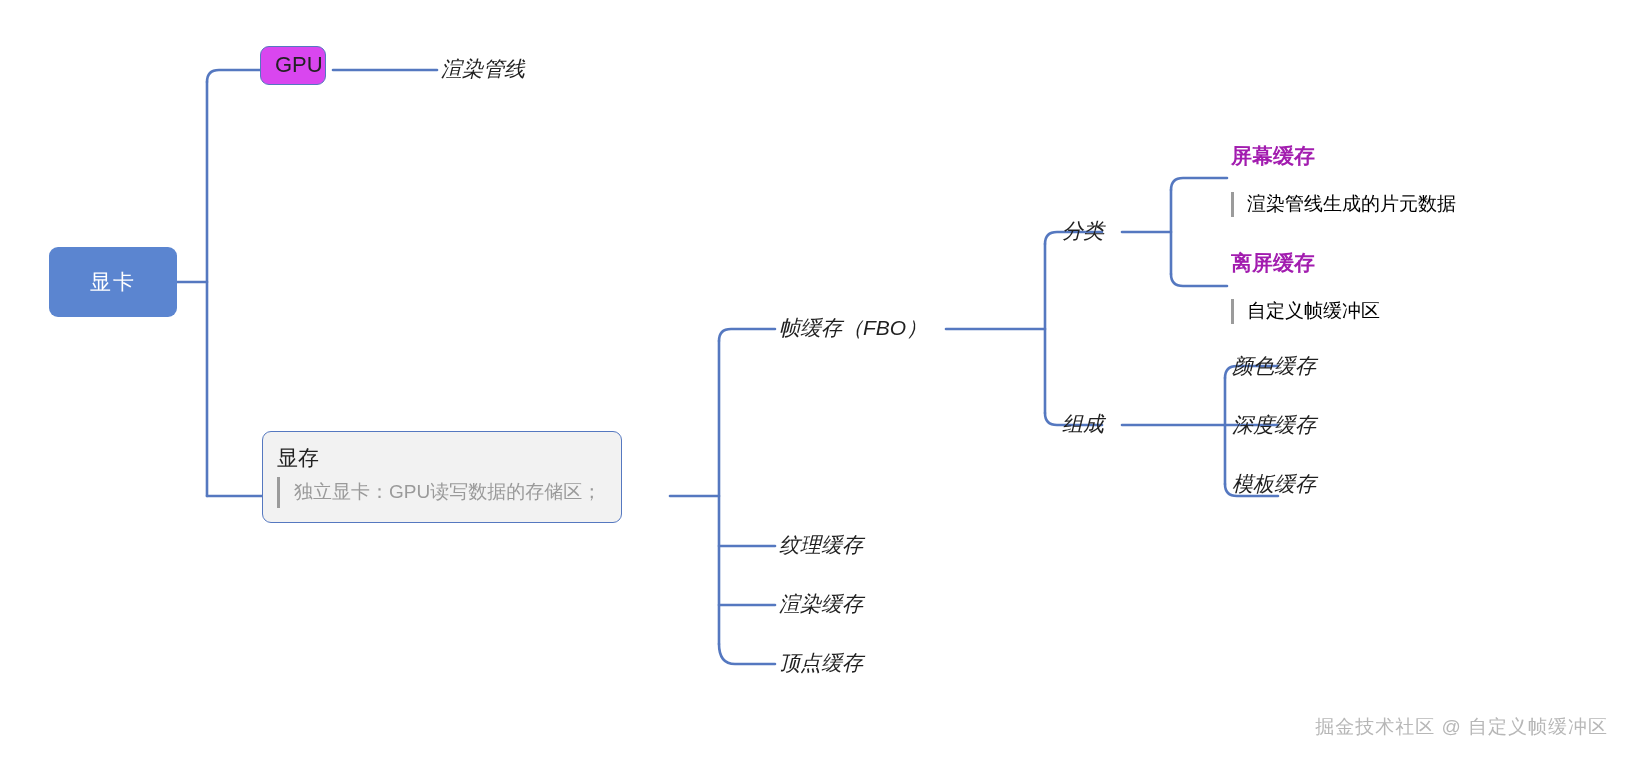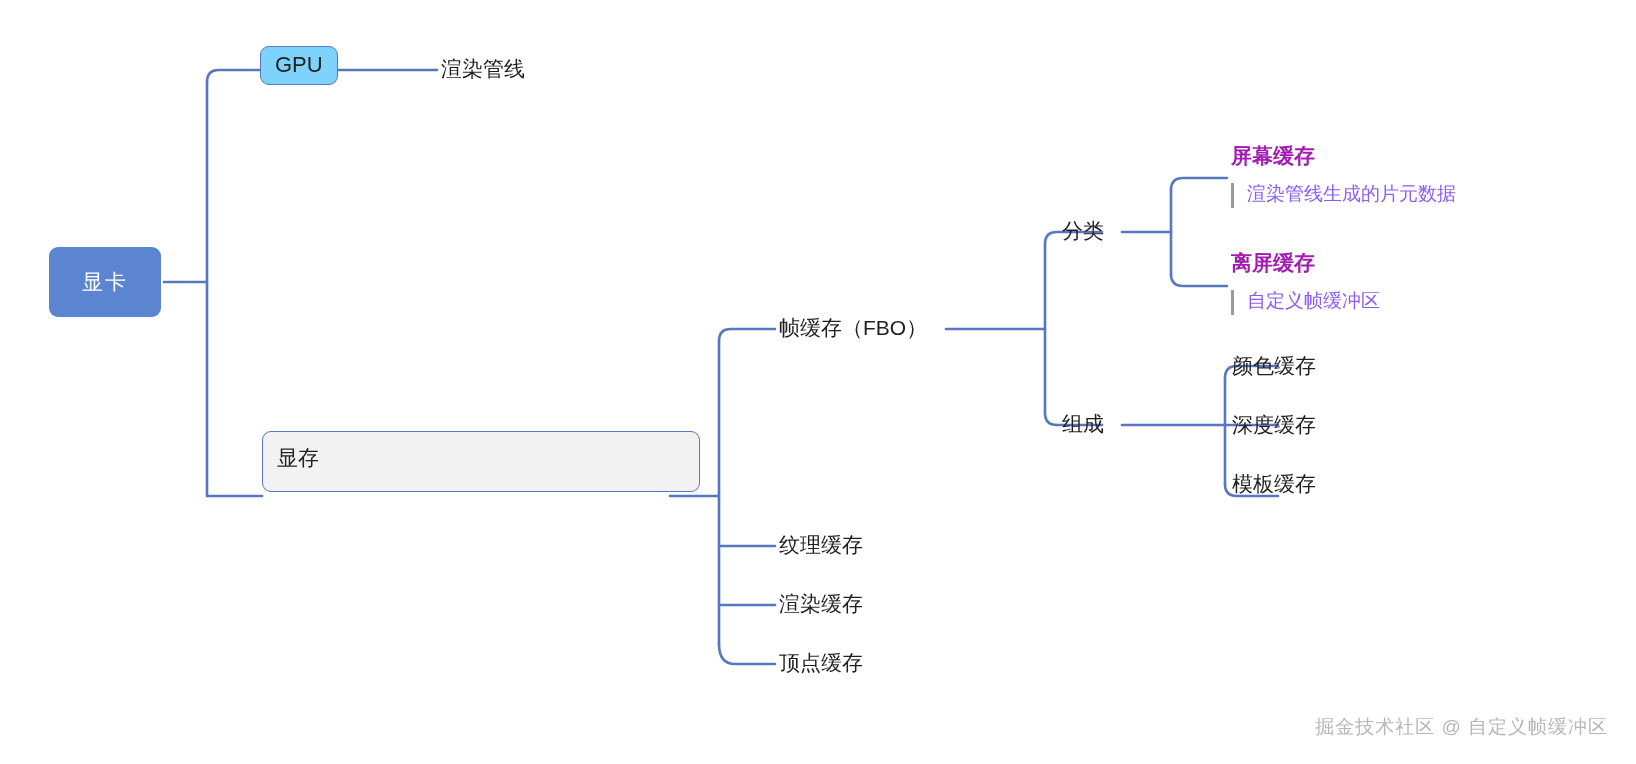--- a/index.html
+++ b/index.html
@@ -29,48 +29,48 @@
     pointer-events: none;
   }
   .node {
     position: absolute;
     white-space: nowrap;
   }
   
   .root-node {
     left: 49px;
     top: 247px;
-    width: 112px;
+    width: 128px;
     height: 70px;
     border-radius: 9px;
     background: #5b85d0;
     color: #ffffff;
     display: flex;
     align-items: center;
     justify-content: center;
     font-size: 21px;
     letter-spacing: 2px;
   }
   
   .box-node {
     left: 260px;
     top: 46px;
     border: 1.6px solid #5578c0;
     border-radius: 9px;
-    background: #7dd3fc;
+    background: #d946ef;
     color: #222222;
     font-size: 22px;
-    padding: 5px 14px 7px 14px;
+    padding: 5px 2px 7px 14px;
     line-height: 1.15;
   }
   
   .box-note-node {
     left: 262px;
     top: 431px;
-    width: 438px;
+    width: 360px;
     border: 1.6px solid #5578c0;
     border-radius: 9px;
     background: #f2f2f2;
     padding: 12px 14px 14px 14px;
     box-sizing: border-box;
   }
   .box-note-title {
     font-size: 21px;
     color: #222222;
     line-height: 1.3;
@@ -81,40 +81,40 @@
     padding-left: 14px;
     color: #9a9a9a;
     font-size: 19px;
     line-height: 1.62;
   }
   
   .text-node {
     font-size: 21px;
     color: #1f1f1f;
     line-height: 1.2;
+    font-style: italic;
   }
   
   .labeled-note {
     position: absolute;
     white-space: nowrap;
   }
   .labeled-note .ln-title {
     font-size: 21px;
     font-weight: bold;
     color: #a21caf;
     line-height: 1.2;
   }
   .labeled-note .ln-note {
-    margin-top: 15px;
+    margin-top: 24px;
     border-left: 3px solid #9b9b9b;
     padding-left: 13px;
-    color: #8b5cf6;
+    color: #000000;
     font-size: 19px;
     line-height: 1.3;
-    font-family: Liberation Mono, monospace;
   }
   .watermark {
     position: absolute;
     right: 28px;
     bottom: 24px;
     font-size: 19px;
     color: #b7b7b7;
     letter-spacing: 1px;
     white-space: nowrap;
   }
@@ -178,20 +178,21 @@
     <span>GPU</span>
   </div>
 
   <div class="node text-node" style="left:441px; top:56px;">
     <span>渲染管线</span>
   </div>
 
   <div class="node box-note-node">
     <div class="box-note-title">显存</div>
     <div class="note-block">
+      <div>独立显卡：GPU读写数据的存储区；</div>
     </div>
   </div>
 
   <div class="node text-node" style="left:779px; top:315px;">
     <span>帧缓存（FBO）</span>
   </div>
   <div class="node text-node" style="left:779px; top:532px;">
     <span>纹理缓存</span>
   </div>
   <div class="node text-node" style="left:779px; top:591px;">

